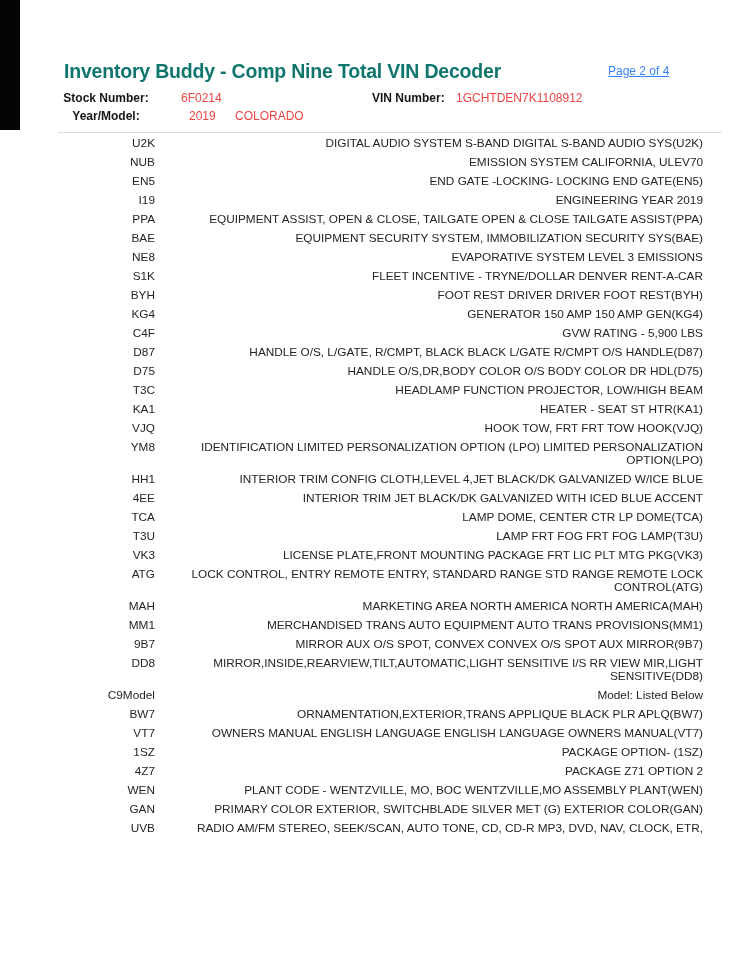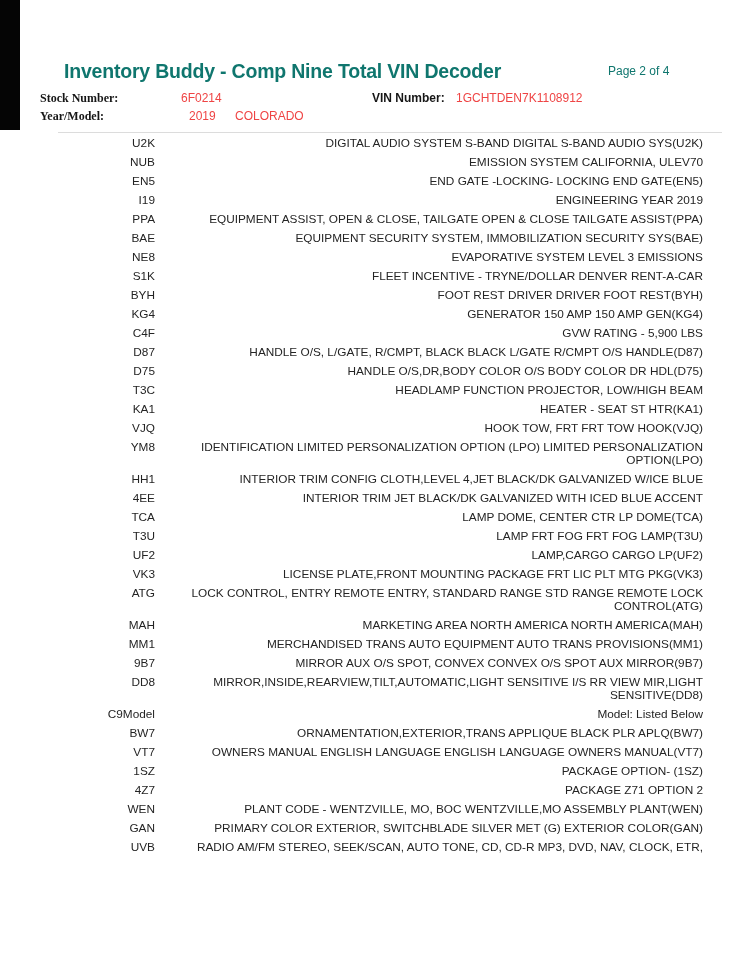--- a/index.html
+++ b/index.html
@@ -6,24 +6,24 @@
   body{
     width:742px;height:960px;background:#ffffff;position:relative;
     font-family:"Liberation Sans","DejaVu Sans",sans-serif;
     color:#1f1f1f;overflow:hidden;
   }
   .scan-bar{position:absolute;left:0;top:0;width:20px;height:130px;background:#050505;}
   .doc-title{
     position:absolute;left:64px;top:60px;font-size:19.5px;font-weight:bold;
     letter-spacing:-0.2px;color:#0f766e;white-space:nowrap;
   }
-  .page-indicator{position:absolute;left:608px;top:64px;font-size:12px;color:#0f766e;white-space:nowrap;}
+  .page-indicator{position:absolute;left:608px;top:64px;font-size:12px;color:#3b82f6;white-space:nowrap;text-decoration:underline;}
   .hdr-label{position:absolute;font-size:12px;font-weight:bold;color:#161616;white-space:nowrap;}
   .hdr-value{position:absolute;font-size:12px;color:#ef4444;white-space:nowrap;}
-  .lbl-right{text-align:left;font-family:Liberation Serif, serif;}
+  .lbl-right{text-align:center;}
   .stock-label{left:40px;top:91px;width:132px;}
   .stock-value{left:181px;top:91px;}
   .vin-label{left:372px;top:91px;}
   .vin-value{left:456px;top:91px;}
   .year-label{left:40px;top:109px;width:132px;}
   .year-value{left:181px;top:109px;margin-left:8px;}
   .model-value{left:235px;top:109px;}
   .header-rule{position:absolute;left:58px;top:132px;width:664px;height:1px;background:#dcdcdc;}
   .options-list{position:absolute;left:65px;top:137px;width:640px;}
   .option-row{display:flex;margin-bottom:6px;text-align:right;}
@@ -155,24 +155,20 @@
   <div class="option-row">
     <div class="option-code">TCA</div>
     <div class="option-description">LAMP DOME, CENTER CTR LP DOME(TCA)</div>
   </div>
 
   <div class="option-row">
     <div class="option-code">T3U</div>
     <div class="option-description">LAMP FRT FOG FRT FOG LAMP(T3U)</div>
   </div>
 
-  <div class="option-row">
-    <div class="option-code">UF2</div>
-    <div class="option-description">LAMP,CARGO CARGO LP(UF2)</div>
-  </div>
 
   <div class="option-row">
     <div class="option-code">VK3</div>
     <div class="option-description">LICENSE PLATE,FRONT MOUNTING PACKAGE FRT LIC PLT MTG PKG(VK3)</div>
   </div>
 
   <div class="option-row">
     <div class="option-code">ATG</div>
     <div class="option-description">LOCK CONTROL, ENTRY REMOTE ENTRY, STANDARD RANGE STD RANGE REMOTE LOCK CONTROL(ATG)</div>
   </div>

